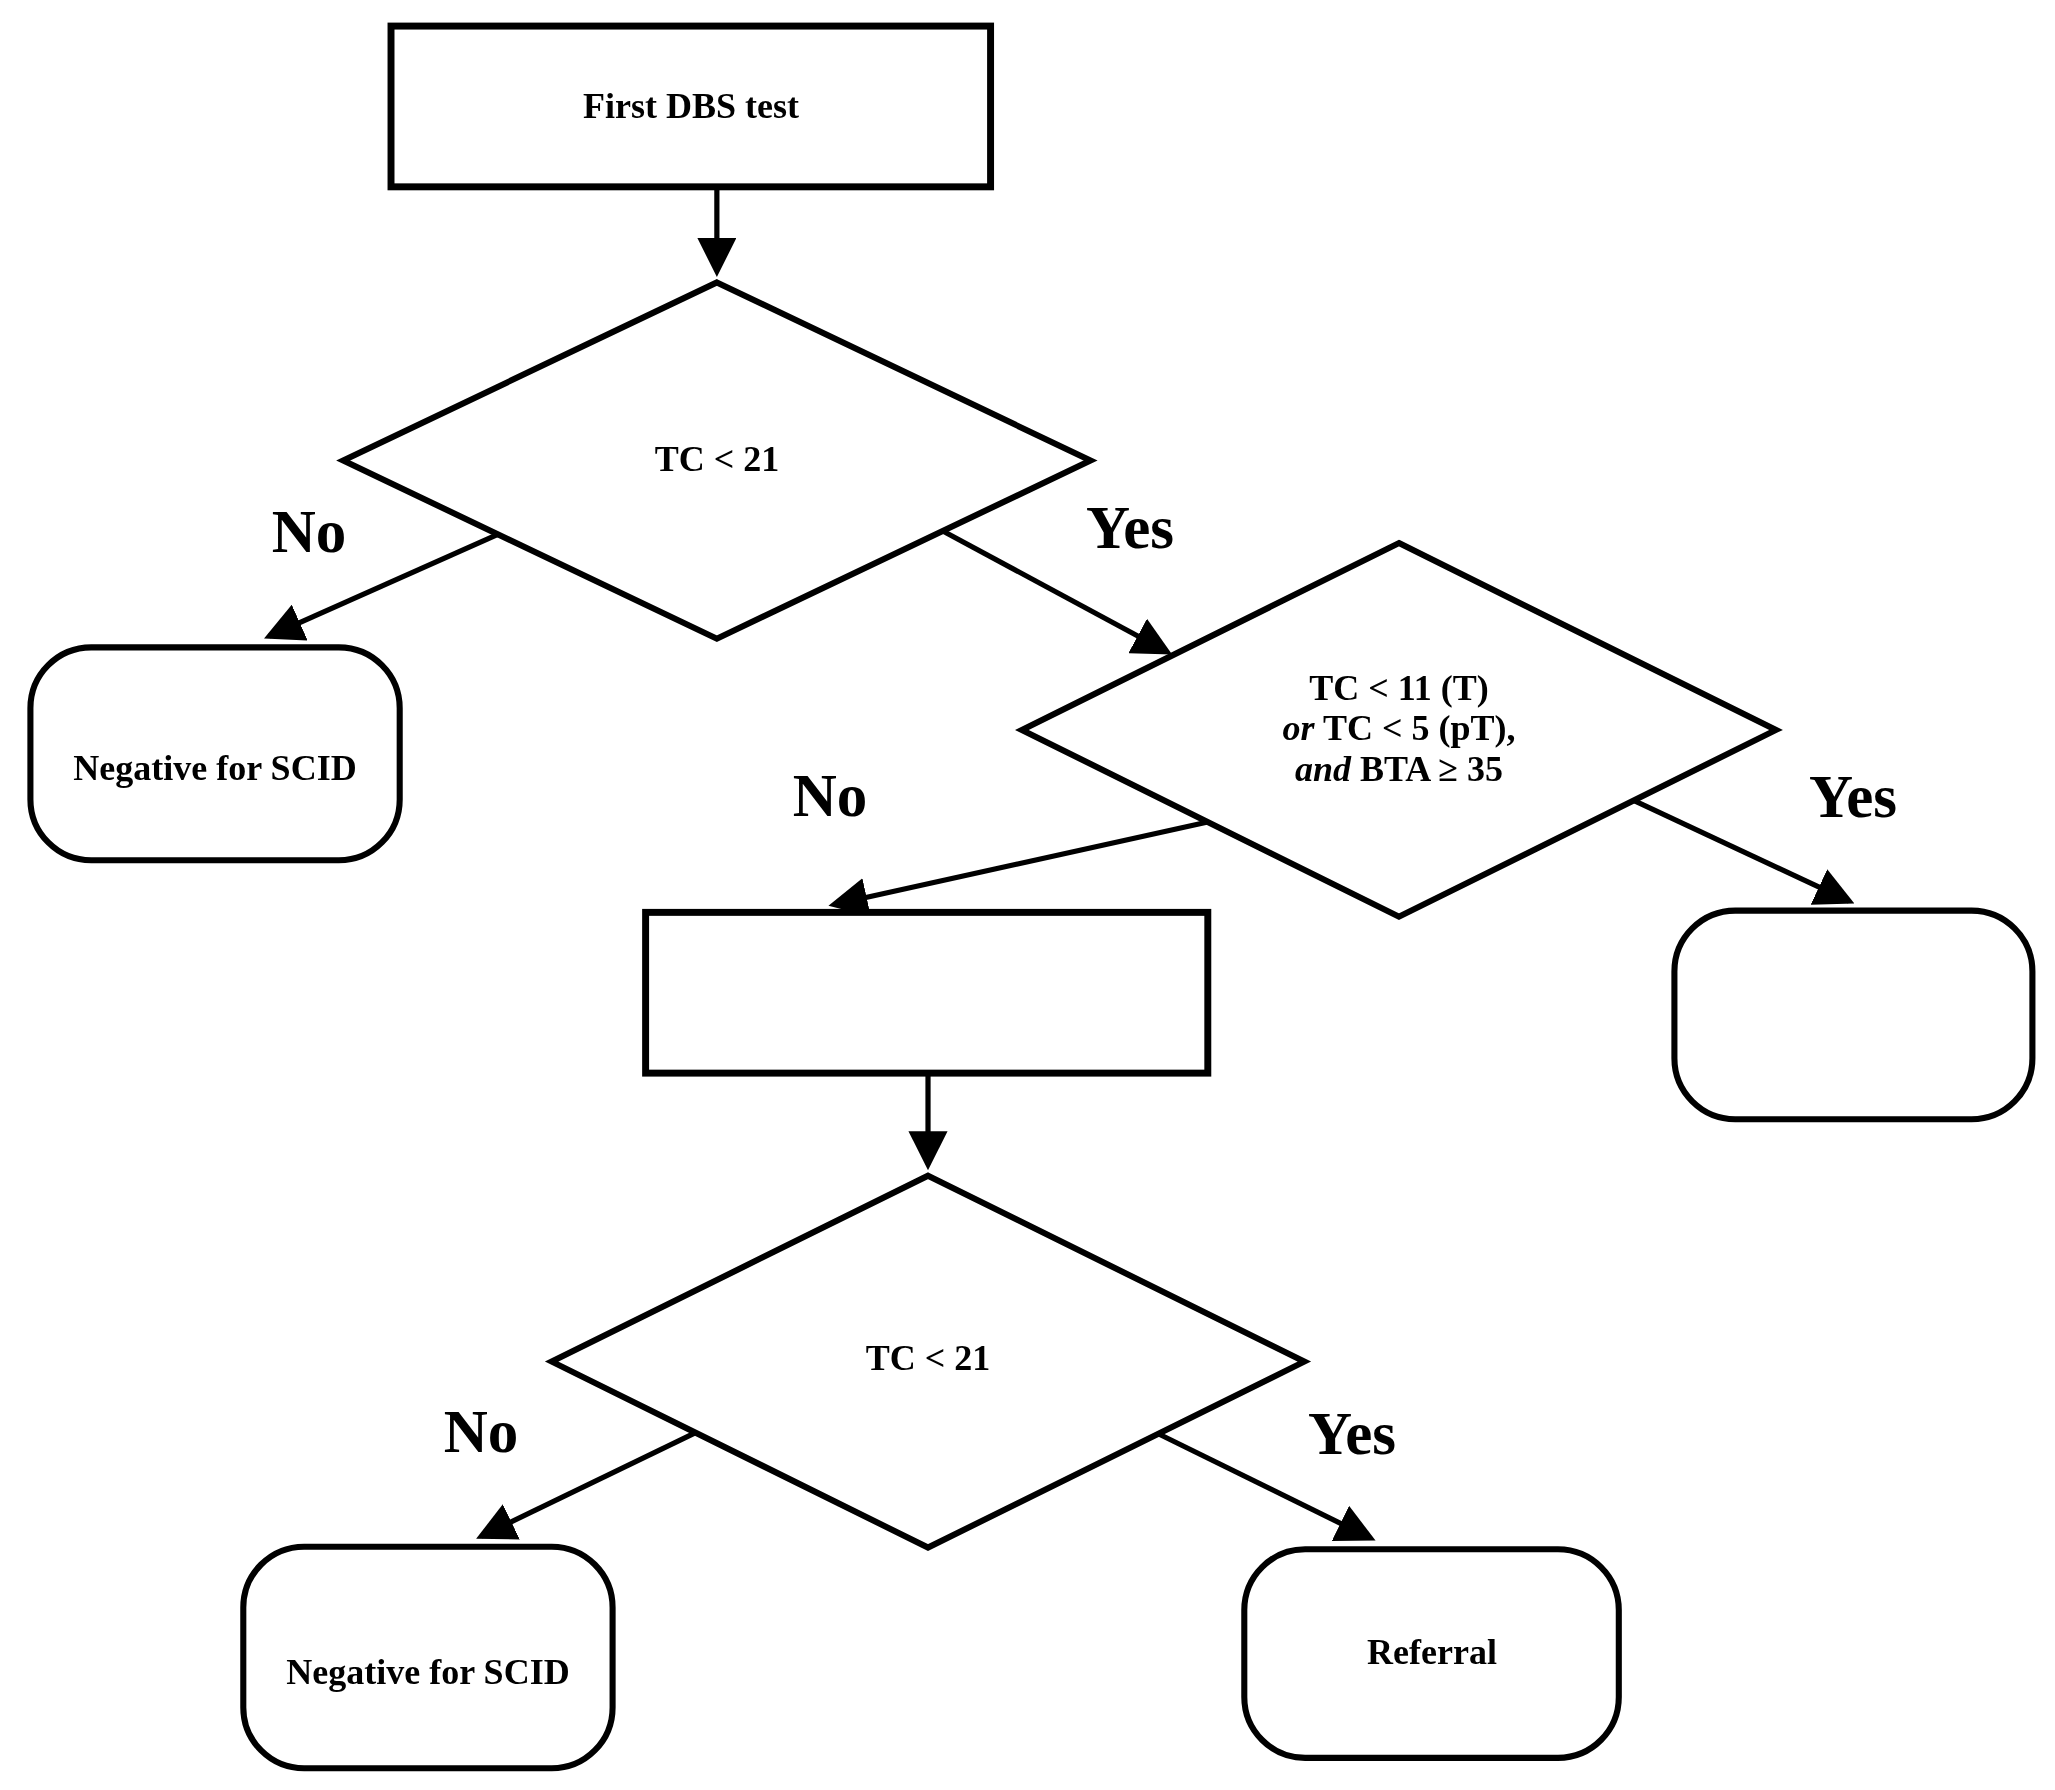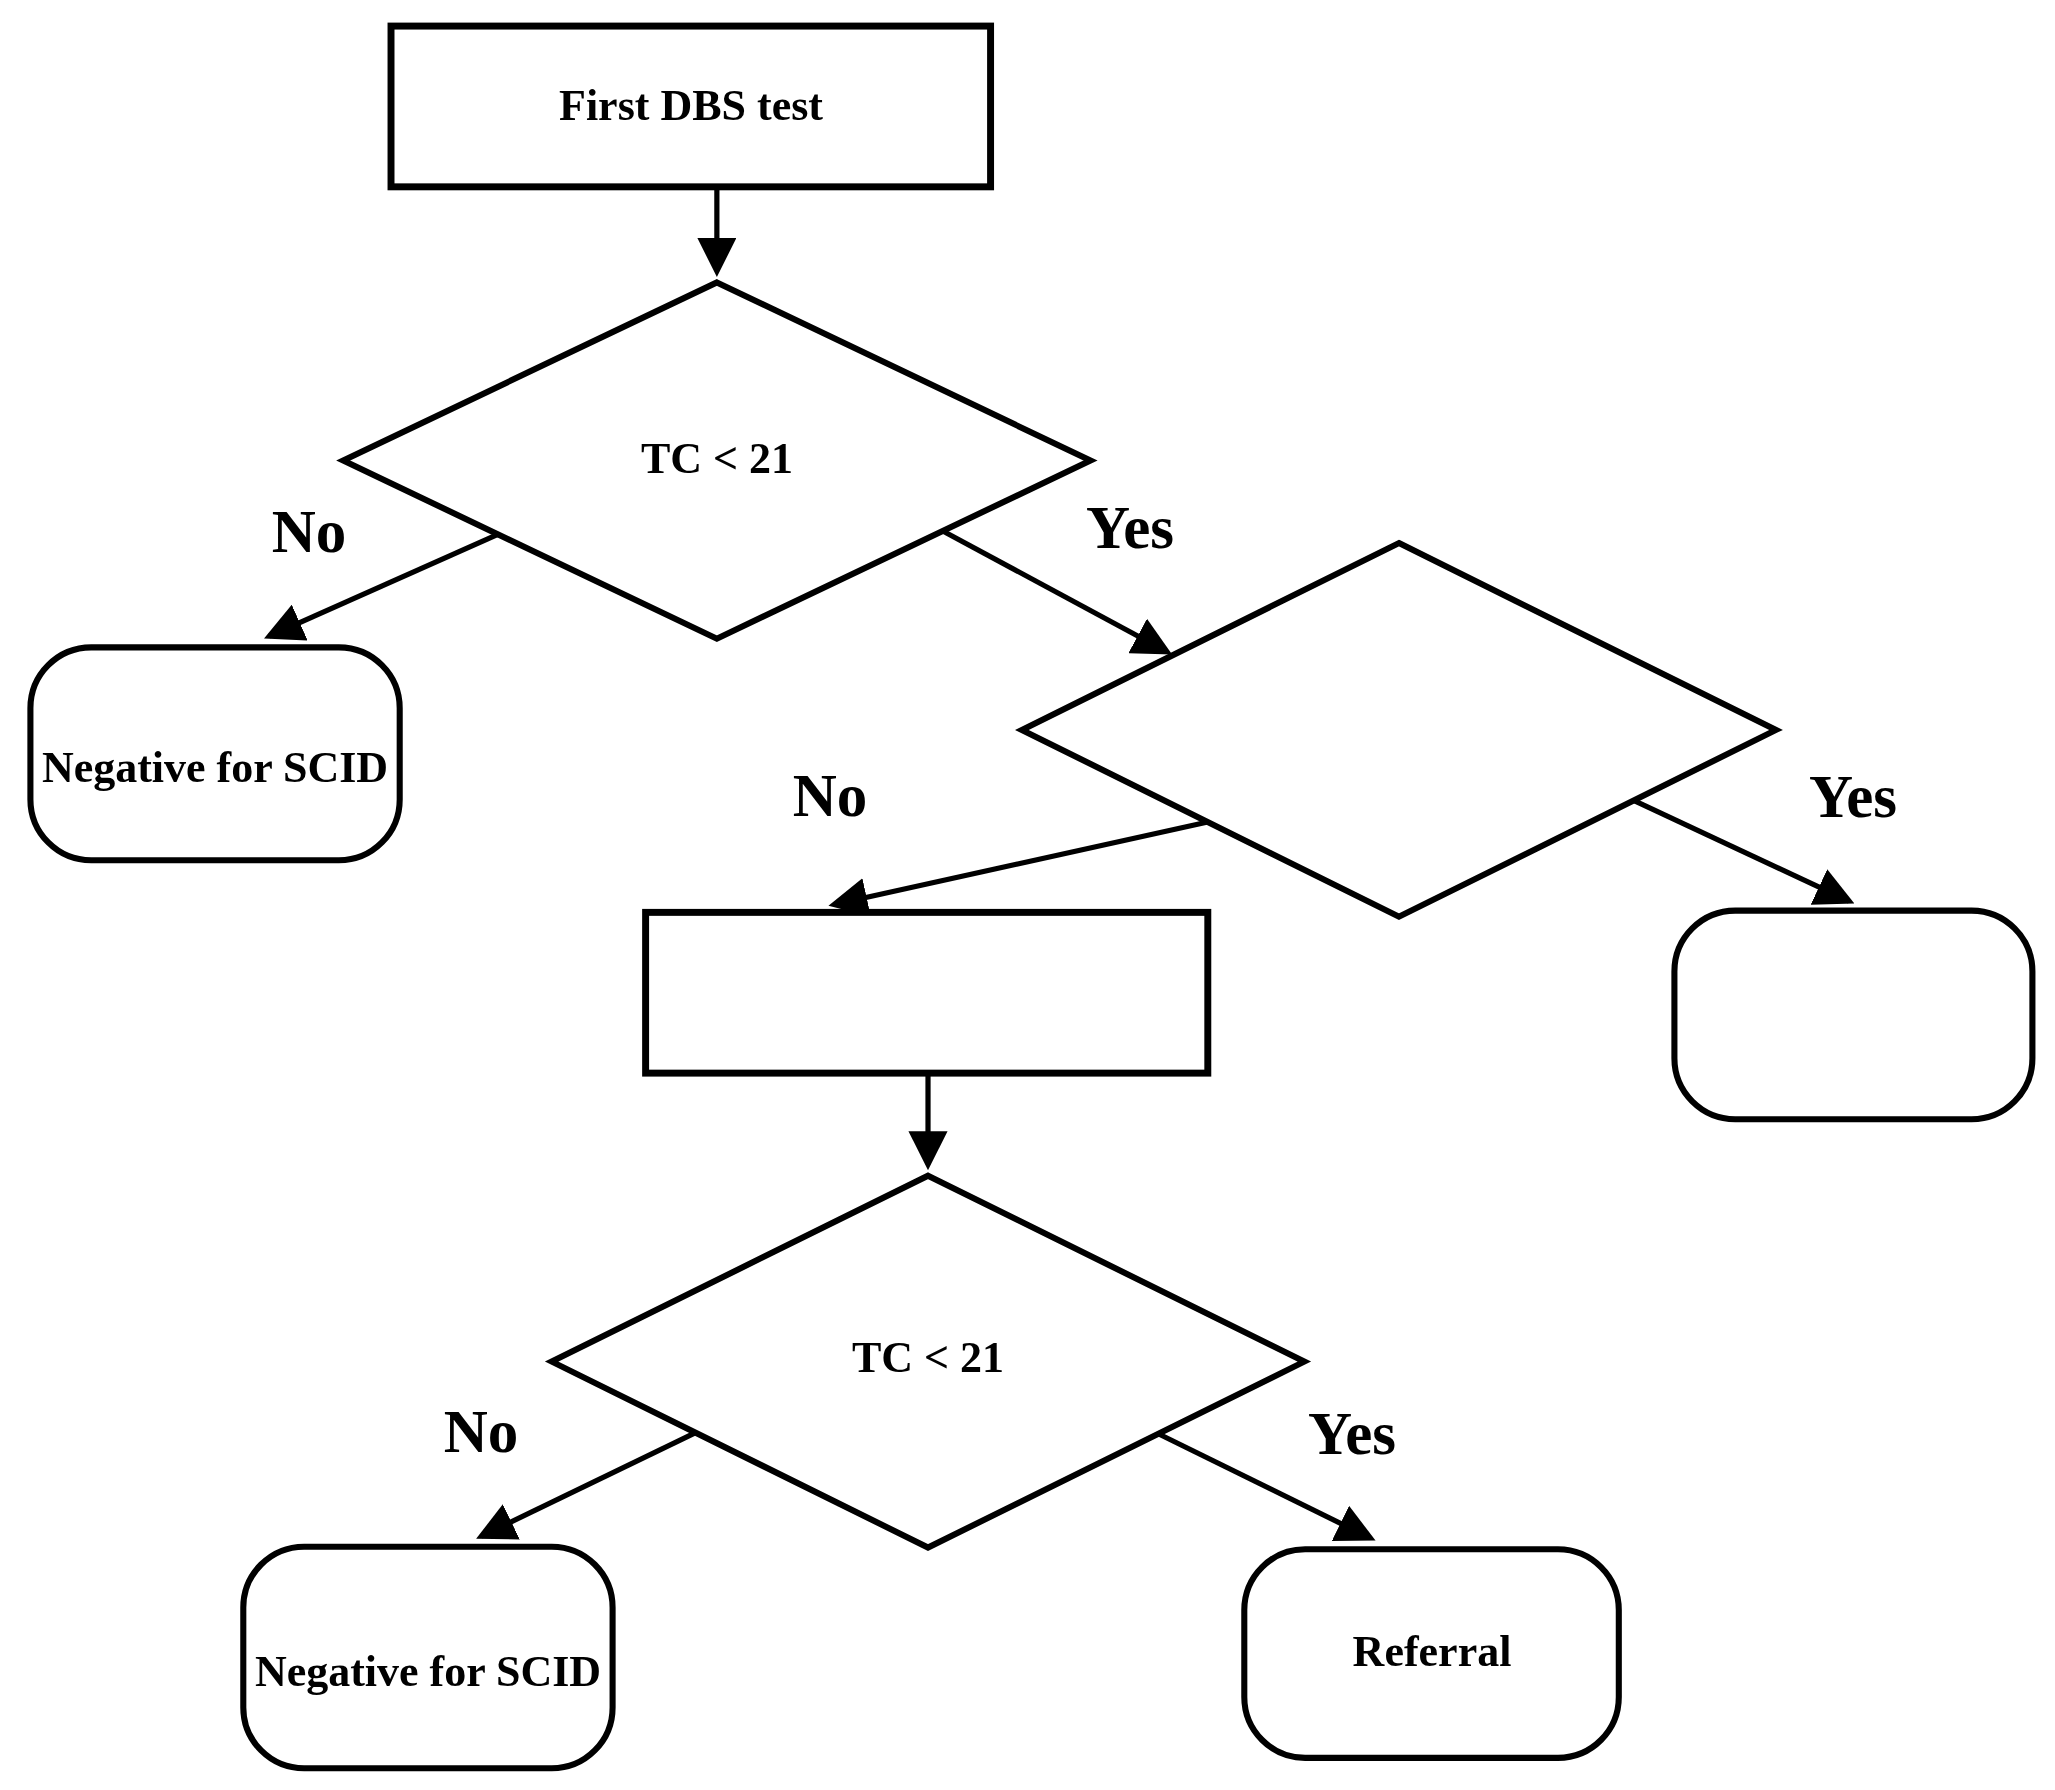--- a/index.html
+++ b/index.html
@@ -13,21 +13,21 @@
   svg.layer { position:absolute; left:0; top:0; width:2055px; height:1790px; }
   .lbl {
     position:absolute;
     transform:translate(-50%,-50%);
     font-family:"Liberation Serif", serif;
     font-weight:bold;
     color:#000000;
     text-align:center;
     white-space:nowrap;
   }
-  .node-lbl { font-size:44px; line-height:1.12; }
+  .node-lbl { font-size:36px; line-height:1.12; }
   .edge-lbl { font-size:61px; }
   .wrap { white-space:normal;margin-top:16px; }
   .w400 { width:348px; }
   .w340 { width:295px; }
   .it { font-style:italic; }
 </style>
 </head>
 <body>
 
 <div class="canvas">
@@ -56,20 +56,25 @@
     <rect x="1927" y="1048" width="412" height="240" rx="70" ry="70" fill="#fff" stroke="#000" stroke-width="7"></rect>
     <polygon points="1068,1353 1501,1567 1068,1781 635,1567" fill="#fff" stroke="#000" stroke-width="7"></polygon>
     <rect x="280" y="1780" width="425" height="255" rx="70" ry="70" fill="#fff" stroke="#000" stroke-width="7"></rect>
     <rect x="1432" y="1783" width="431" height="240" rx="70" ry="70" fill="#fff" stroke="#000" stroke-width="7"></rect>
   </svg>
 
   <div class="lbl node-lbl" style="left:691px;  top:106px;">First DBS test</div>
   <div class="lbl node-lbl" style="left:717px;  top:459px;">TC &lt; 21</div>
   <div class="lbl node-lbl wrap w400" style="left:215px; top:752px;">Negative for SCID</div>
 
+  <div class="lbl node-lbl" style="left:1399px; top:728px;">
+    <span>TC &lt; 11 (T)</span><br>
+    <span class="it">or</span><span> TC &lt; 5 (pT),</span><br>
+    <span class="it">and</span><span> BTA ≥ 35</span>
+  </div>
 
   <div class="lbl node-lbl" style="left:928px; top:1358px;">TC &lt; 21</div>
   <div class="lbl node-lbl wrap w400" style="left:428px; top:1656px;">Negative for SCID</div>
   <div class="lbl node-lbl" style="left:1432px; top:1652px;">Referral</div>
 
   <div class="lbl edge-lbl" style="left:309px;  top:532px;">No</div>
   <div class="lbl edge-lbl" style="left:1130px; top:528px;">Yes</div>
   <div class="lbl edge-lbl" style="left:830px;  top:796px;">No</div>
   <div class="lbl edge-lbl" style="left:1853px; top:797px;">Yes</div>
   <div class="lbl edge-lbl" style="left:481px;  top:1432px;">No</div>

